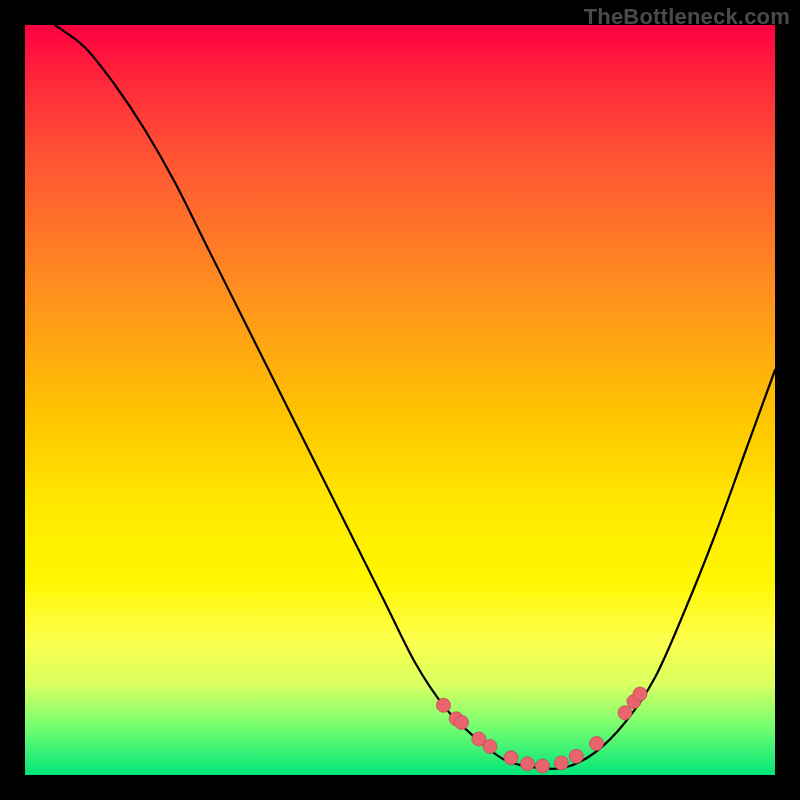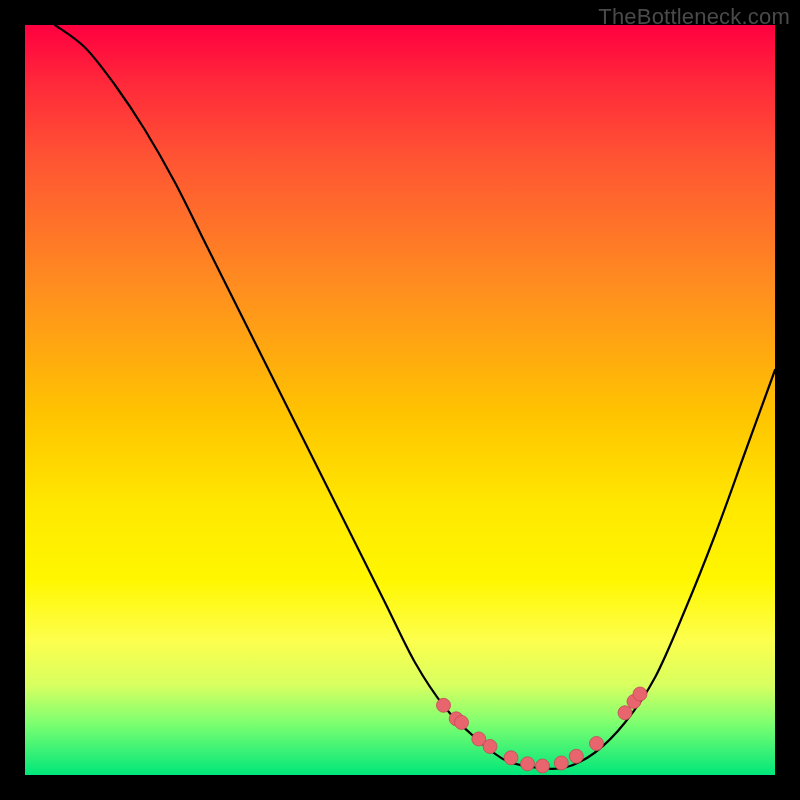--- a/index.html
+++ b/index.html
@@ -29,21 +29,21 @@
       #d8ff60 88%,
       #7fff70 93%,
       #00e67a 100%);
   }
   .watermark {
     position: absolute;
     top: 4px;
     right: 10px;
     color: #4a4a4a;
     font-size: 22px;
-    font-weight: 400;
+    font-weight: 700;
     letter-spacing: 0.2px;
     font-family: Arial, Helvetica, sans-serif;
   }
   svg.plot {
     position: absolute;
     left: 25px;
     top: 25px;
     width: 750px;
     height: 750px;
     overflow: visible;

